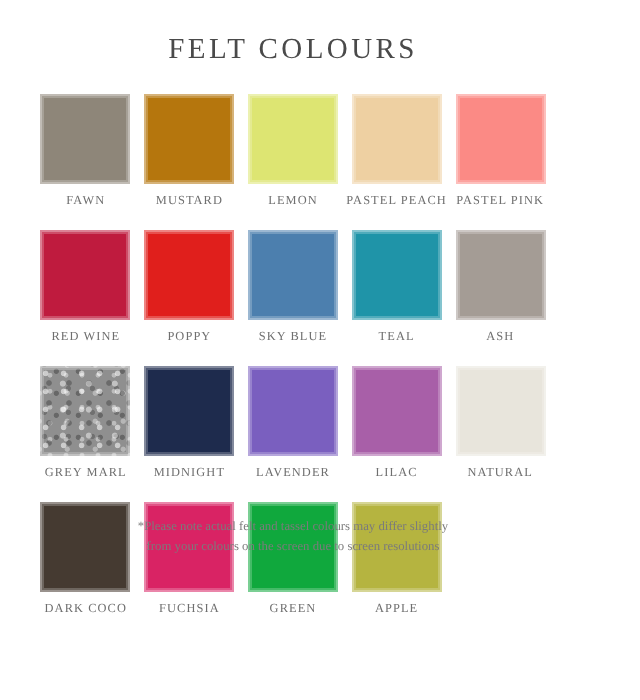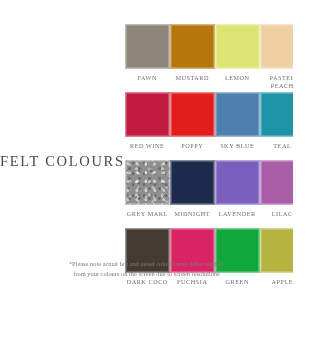--- a/index.html
+++ b/index.html
@@ -13,21 +13,21 @@
     font-family: "Liberation Serif", "DejaVu Serif", serif;
     overflow: hidden;
   }
   .page {
     width: 293px;
     height: 306px;
     box-sizing: border-box;
     padding: 0;
     position: relative;
     display: flex;
-    flex-direction: row;
+    flex-direction: column;
     align-items: center;
   }
   .title {
     margin-top: 17px;
     font-size: 14.5px;
     letter-spacing: 1.7px;
     color: #4a4a4a;
     font-weight: 400;
     text-align: center;
     white-space: nowrap;

